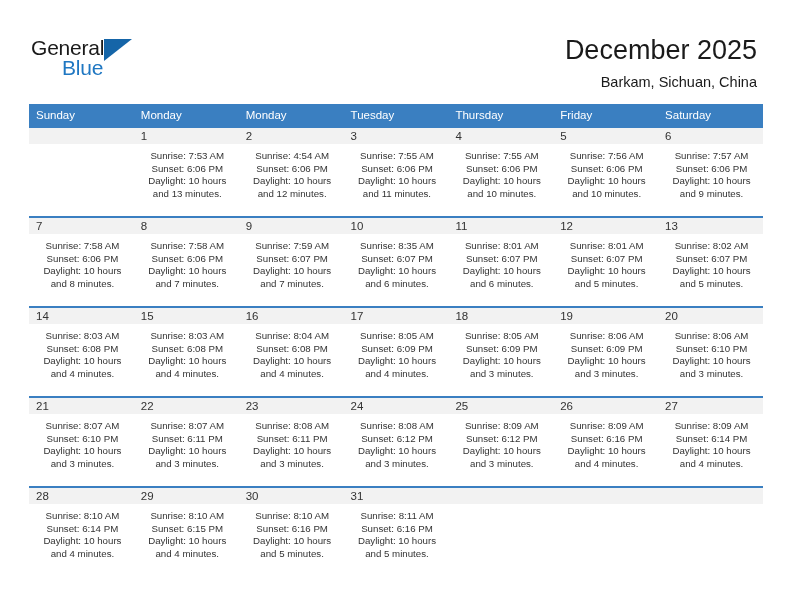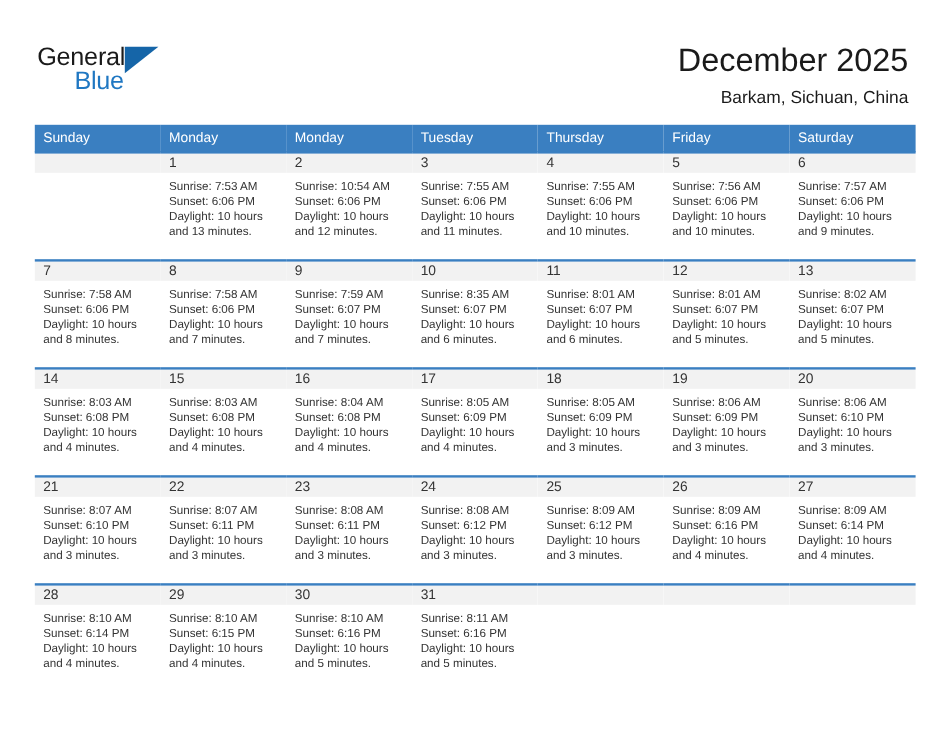--- a/index.html
+++ b/index.html
@@ -136,20 +136,21 @@
   }
   .daynum-band.blank {
     background: #f2f2f2;
   }
 
   .cell-body {
     padding: 6px 5px 0 7px;
     font-size: 9.7px;
     line-height: 12.6px;
     color: #333333;
+    text-align: center;
   }
   .cell-body .ln {
     white-space: nowrap;
   }
 </style>
 </head>
 <body>
 
 <div class="page">
 
@@ -207,21 +208,21 @@
             <div class="cell-body">
               <div class="ln">Sunrise: 7:53 AM</div>
               <div class="ln">Sunset: 6:06 PM</div>
               <div class="ln">Daylight: 10 hours</div>
               <div class="ln">and 13 minutes.</div>
             </div>
           </td>
           <td>
             <div class="daynum-band">2</div>
             <div class="cell-body">
-              <div class="ln">Sunrise: 10:54 AM</div>
+              <div class="ln">Sunrise: 4:54 AM</div>
               <div class="ln">Sunset: 6:06 PM</div>
               <div class="ln">Daylight: 10 hours</div>
               <div class="ln">and 12 minutes.</div>
             </div>
           </td>
           <td>
             <div class="daynum-band">3</div>
             <div class="cell-body">
               <div class="ln">Sunrise: 7:55 AM</div>
               <div class="ln">Sunset: 6:06 PM</div>

